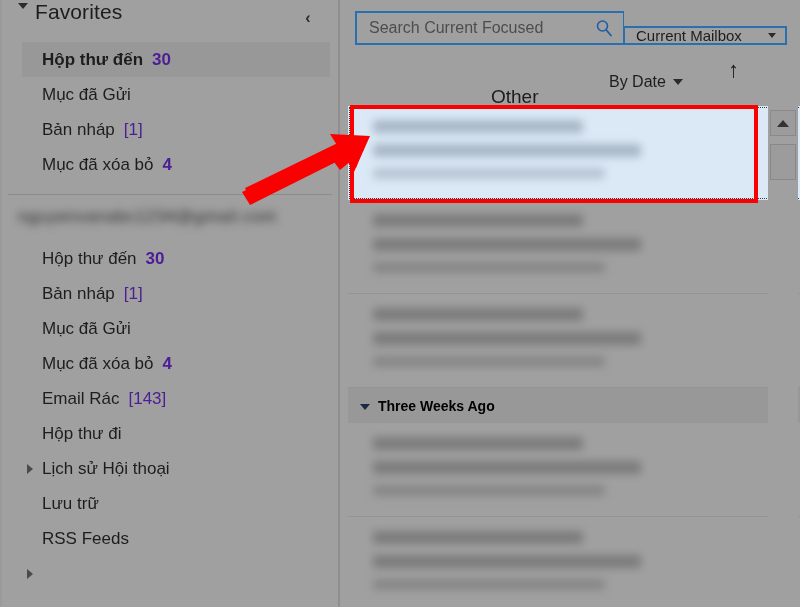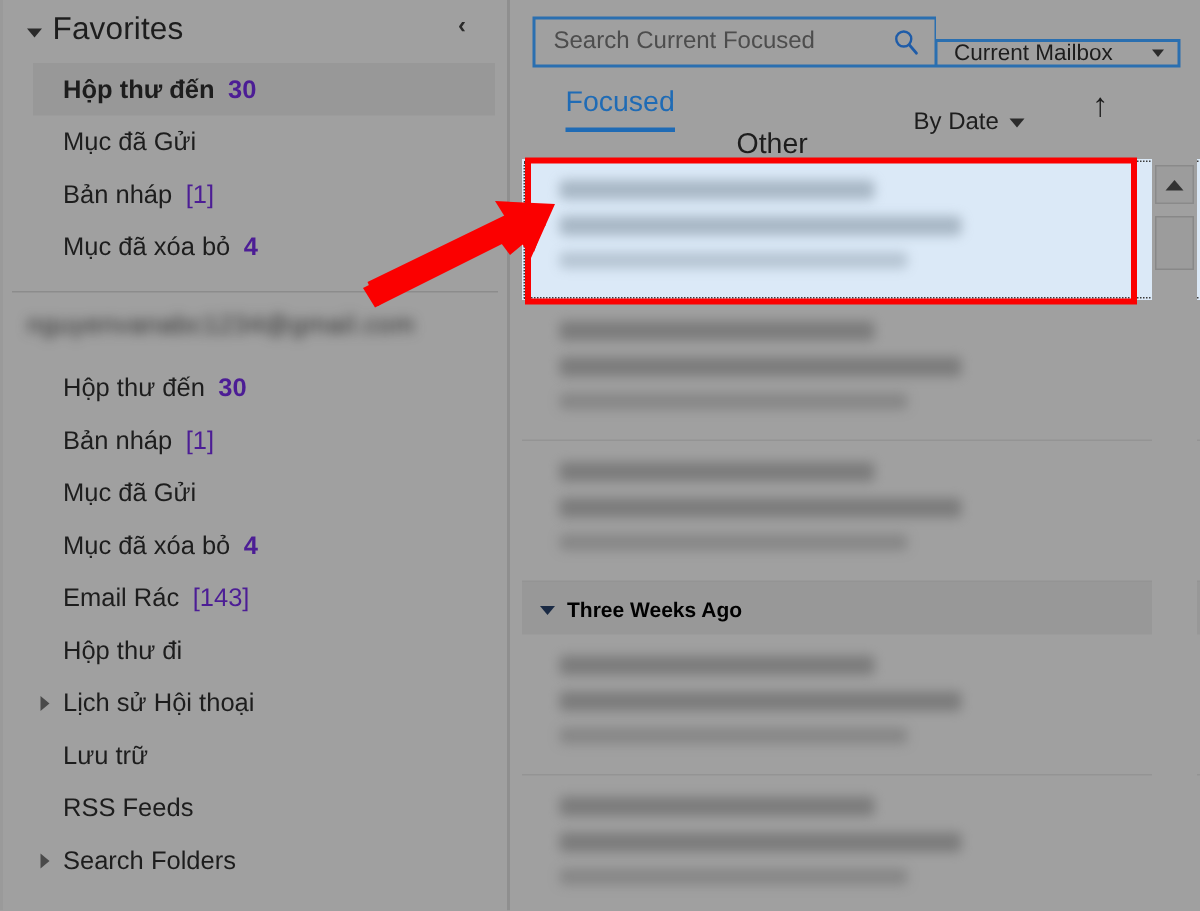--- a/index.html
+++ b/index.html
@@ -27,21 +27,21 @@
     position: absolute; left: 0; top: 0; width: 2px; height: 607px;
     background: #9a9a9a;
   }
   .sidebar-divider-v {
     position: absolute; left: 338px; top: 0; width: 2px; height: 607px;
     background: #8f8f8f;
   }
 
   .fav-header {
     position: relative;
-    display: flex; align-items: center;
+    display: flex; align-items: flex-start;
     height: 40px;
     padding-left: 18px;
   }
   .tri-down {
     width: 0; height: 0;
     border-left: 5px solid transparent;
     border-right: 5px solid transparent;
     border-top: 6px solid #2b2b2b;
     margin-right: 7px;
     margin-top: 3px;
@@ -346,21 +346,20 @@
         <span>Lịch sử Hội thoại</span>
       </div>
       <div class="folder-item">
         <span>Lưu trữ</span>
       </div>
       <div class="folder-item">
         <span>RSS Feeds</span>
       </div>
       <div class="folder-item">
         <span class="tri-right"></span>
-        <span>Search Folders</span>
       </div>
     </div>
   </div>
 
   <div class="mailpane">
 
     <div class="search-row">
       <div class="search-box">
         <span class="search-placeholder">Search Current Focused</span>
         <span class="search-icon">
@@ -370,23 +369,20 @@
           </svg>
         </span>
       </div>
       <div class="scope-box">
         <span class="scope-label">Current Mailbox</span>
         <span class="caret-down"></span>
       </div>
     </div>
 
     <div class="tabs-row">
-      <div class="tab tab-focused">
-        <span>Focused</span>
-      </div>
       <div class="tab tab-other">
         <span>Other</span>
       </div>
       <div class="sort-btn">
         <span>By Date</span>
         <span class="sort-chev"></span>
       </div>
       <div class="sort-arrow">↑</div>
     </div>
 

